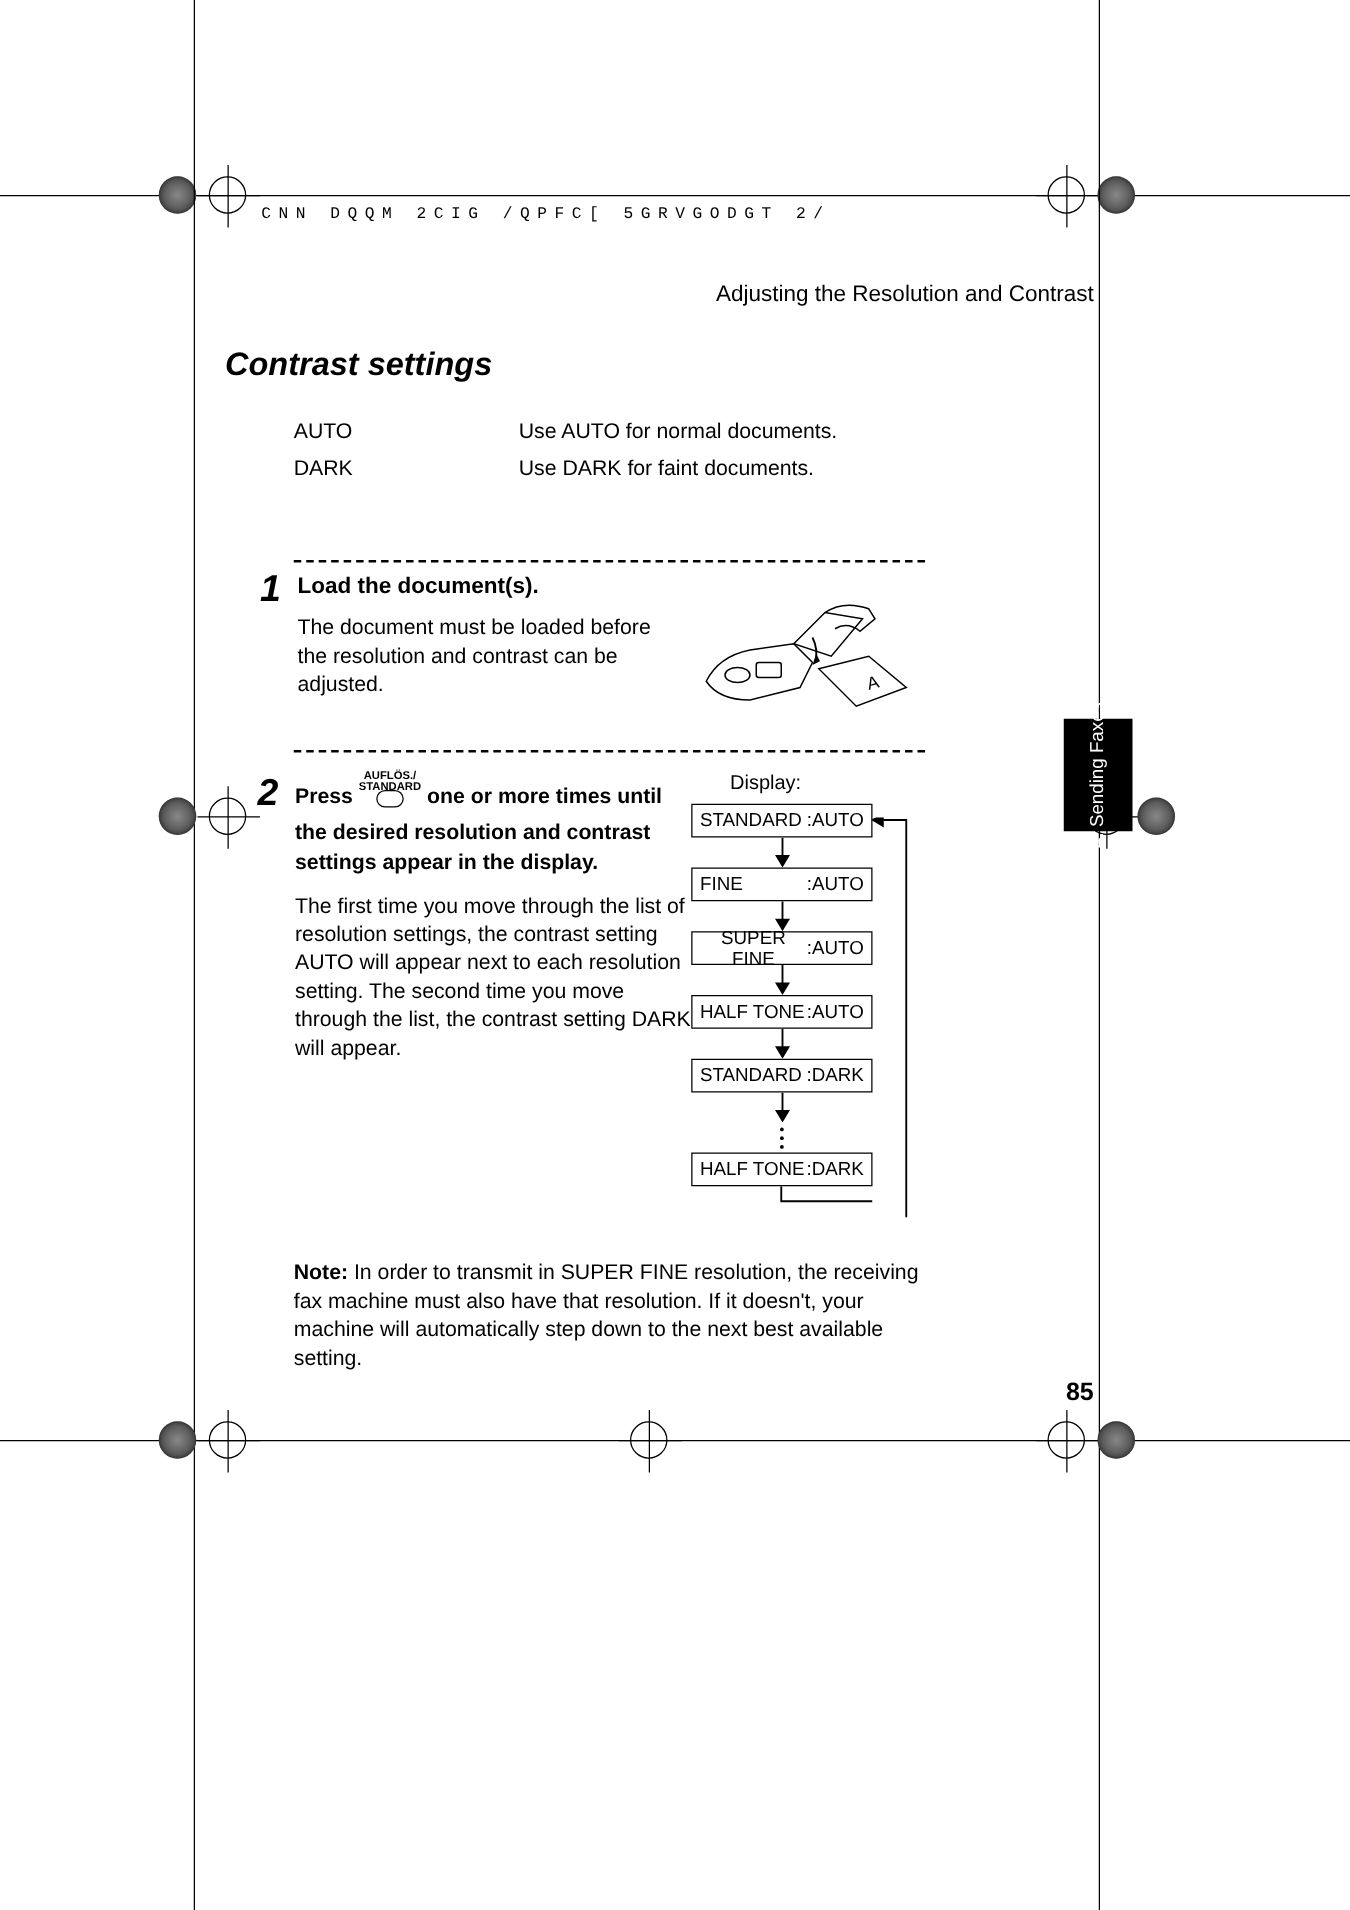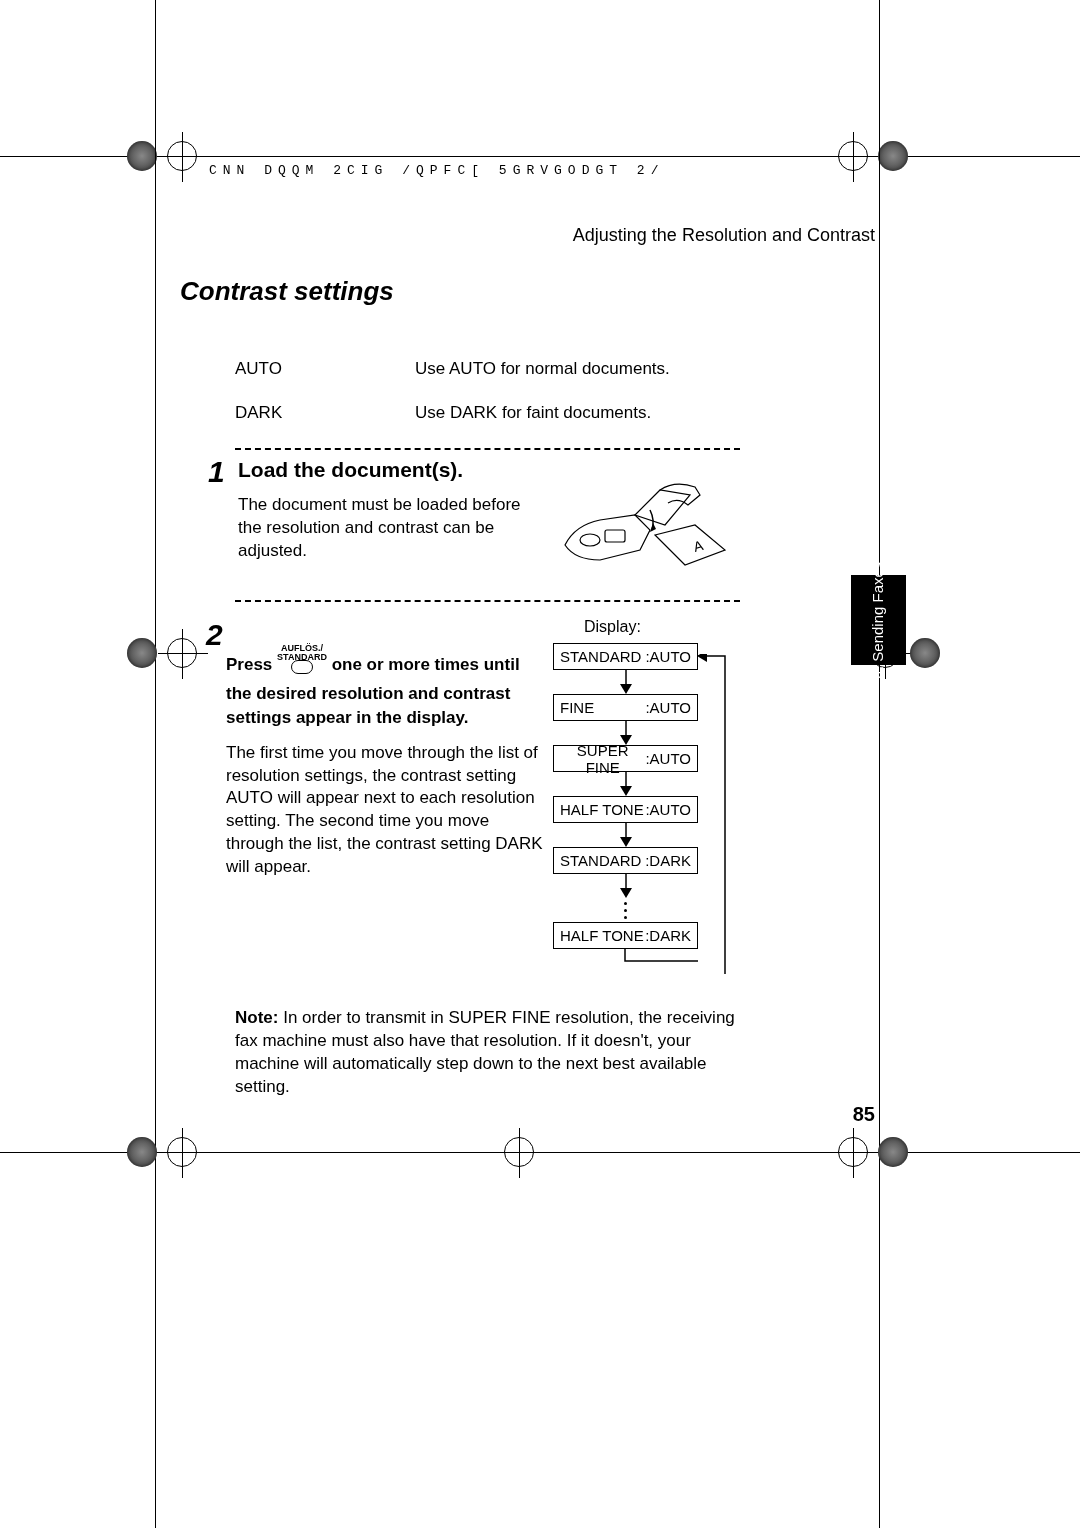--- a/index.html
+++ b/index.html
@@ -81,40 +81,39 @@
     .contrast-table {
       position: absolute;
       top: 335px;
       left: 235px;
       width: 480px;
     }
     .contrast-row {
       display: flex;
       margin-bottom: 10px;
       font-size: 17px;
-      margin-top: 24px;
     }
     .contrast-row .label { width: 180px; }
     .contrast-row .desc { flex: 1; }
     .divider-dashed {
       position: absolute;
       left: 235px;
       width: 505px;
       border-top: 2px dashed #000;
     }
     .step-num {
       position: absolute;
       font-size: 30px;
       font-weight: bold;
       font-style: italic;
     }
     .step1 { position: absolute; top: 458px; left: 238px; width: 300px; }
-    .step1-title { font-size: 21px; font-weight: bold; }
+    .step1-title { font-size: 18px; font-weight: bold; }
     .step1-body { font-size: 17px; margin-top: 12px; line-height: 1.35; }
-    .step2 { position: absolute; top: 622px; left: 226px; width: 320px; margin-top: 28px; }
+    .step2 { position: absolute; top: 622px; left: 236px; width: 320px; }
     .step2-title { font-size: 17px; font-weight: bold; line-height: 1.4; }
     .step2-body { font-size: 17px; margin-top: 12px; line-height: 1.35; }
     .key-label {
       display: inline-block;
       text-align: center;
       font-size: 9px;
       font-weight: bold;
       line-height: 1;
       vertical-align: middle;
       position: relative;

